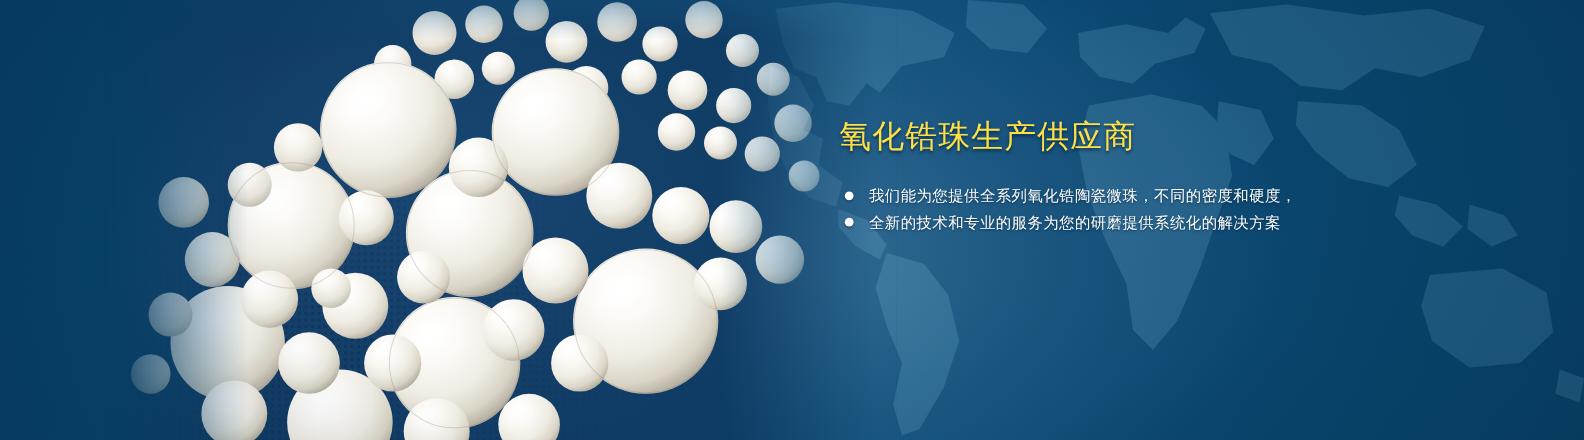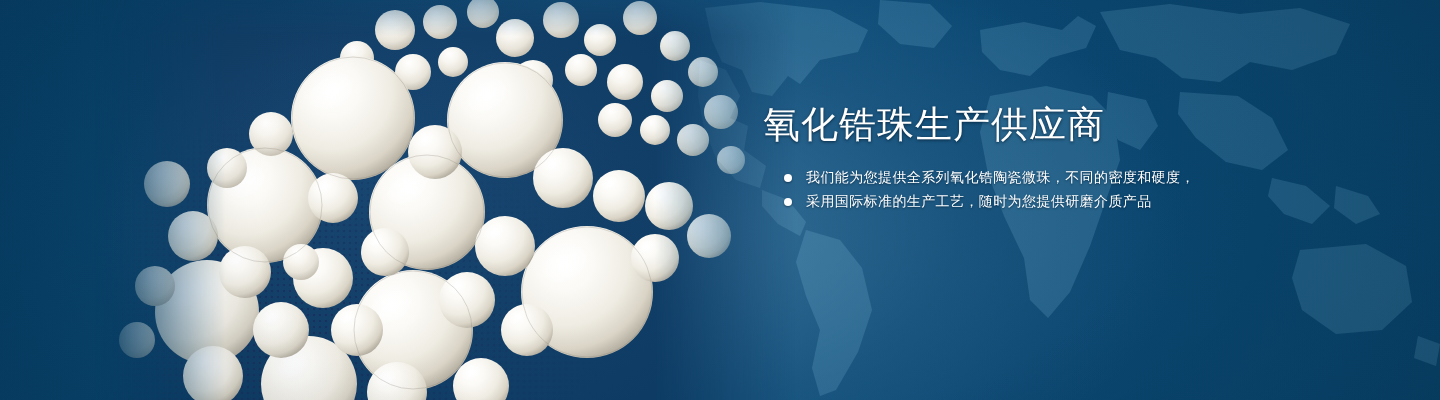--- a/index.html
+++ b/index.html
@@ -79,30 +79,30 @@
   .photo svg.beads { position: absolute; inset: 0; width: 100%; height: 100%; }
 
   
   .content {
     position: absolute;
     left: 763px;
     top: 106px;
     width: 520px;
   }
   .headline {
-    color: #ffffff;
-    font-size: 37px;
+    color: #fde047;
+    font-size: 29px;
     line-height: 38px;
     letter-spacing: 1px;
     font-weight: 400;
     text-shadow: 0 1px 3px rgba(3,25,45,0.75);
     margin: 0 0 22px 0;
     white-space: nowrap;
   }
-  .bullets { list-style: none; margin: 16px; padding: 0; font-family: Liberation Serif, serif; }
+  .bullets { list-style: none; margin: 0; padding: 0; }
   .bullet {
     position: relative;
     padding-left: 27px;
     color: #ffffff;
     font-size: 14px;
     line-height: 24px;
     letter-spacing: 0.4px;
     text-shadow: 0 1px 2px rgba(3,25,45,0.6);
     margin-bottom: 0px;
   }
@@ -327,22 +327,22 @@
 
     <h1 class="headline">氧化锆珠生产供应商</h1>
 
     <ul class="bullets">
 
       <li class="bullet">
         <span class="dot"></span>
         <span>我们能为您提供全系列氧化锆陶瓷微珠，不同的密度和硬度，</span>
       </li>
 
-
       <li class="bullet">
         <span class="dot"></span>
-        <span>采用国际标准的生产工艺，随时为您提供研磨介质产品</span>
+        <span>全新的技术和专业的服务为您的研磨提供系统化的解决方案</span>
       </li>
+
 
     </ul>
   </div>
 
 </div>
 
 </body></html>

